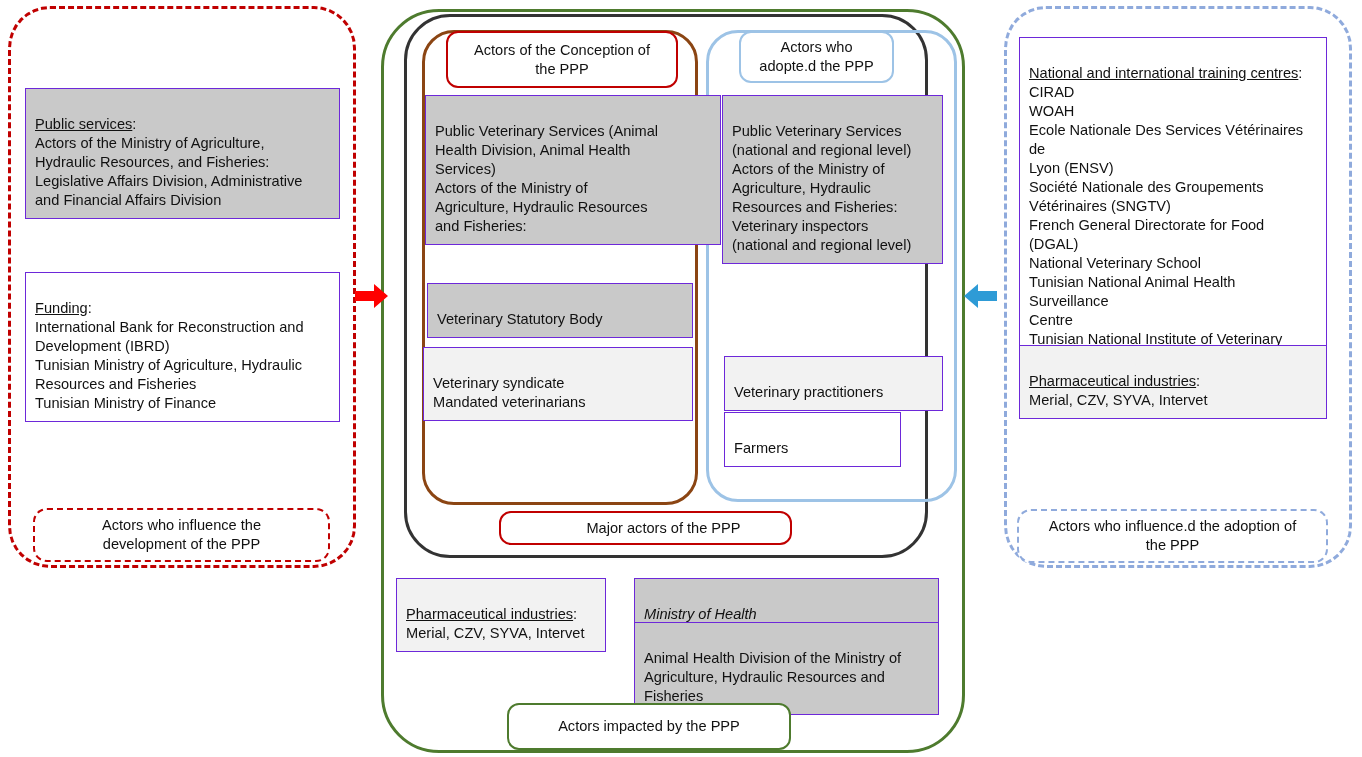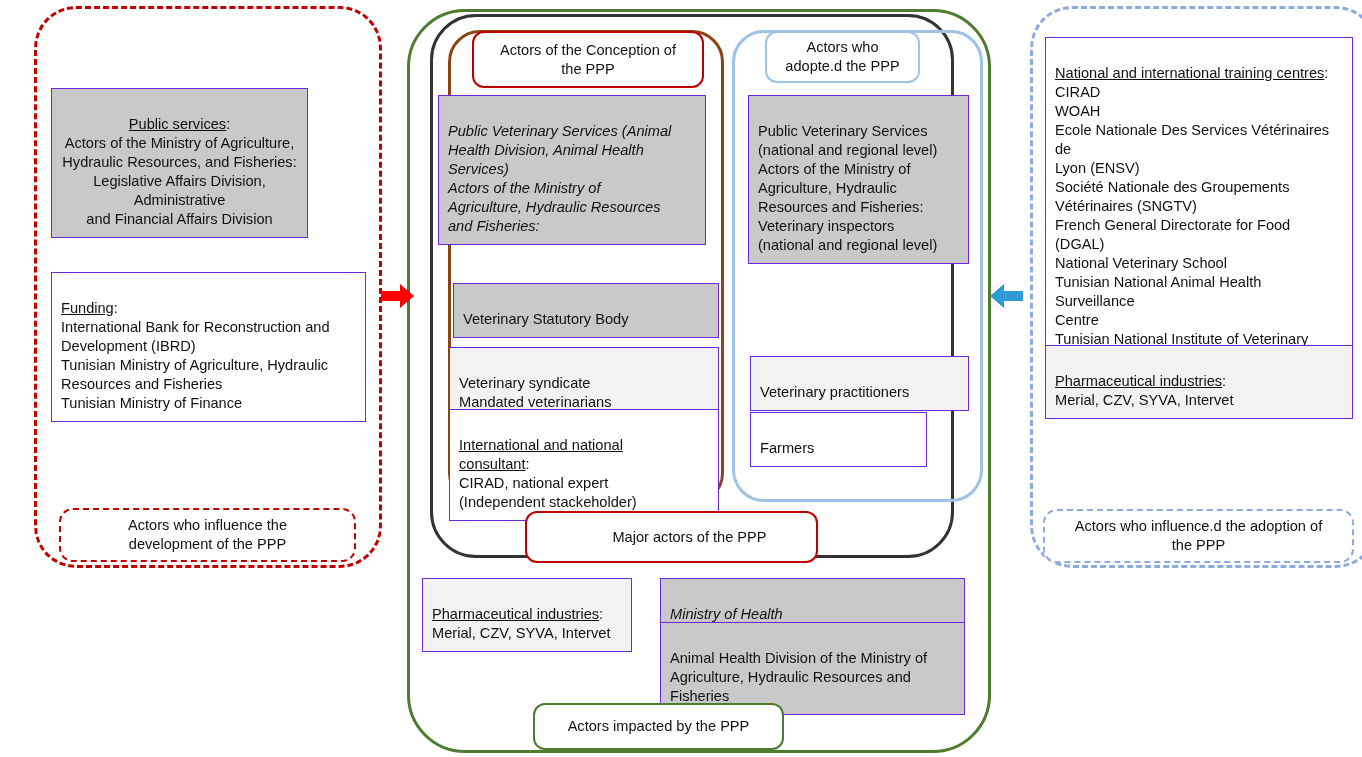--- a/index.html
+++ b/index.html
@@ -6,21 +6,21 @@
   body{
     width:1362px;height:757px;
     background:#ffffff;
     font-family:"Liberation Sans", sans-serif;
     color:#111111;
     overflow:hidden;
   }
   #stage{position:relative;width:1362px;height:757px;}
 
   
-  .abs{position:absolute;box-sizing:border-box;margin-left:26px;}
+  .abs{position:absolute;box-sizing:border-box;}
 
   
   .outer-left{
     left:8px;top:6px;width:348px;height:562px;
     border:3px dashed #C00000;
     border-radius:42px;
   }
   .outer-right{
     left:1004px;top:6px;width:348px;height:562px;
     border:3px dashed #8FAADC;
@@ -82,21 +82,21 @@
   
   .arrow{display:block;}
 </style>
 </head>
 <body>
 
 <div id="stage">
 
   <div class="abs outer-left"></div>
 
-  <div class="abs box fill-gray" style="left:25px;top:88px;width:257px;text-align:center;">
+  <div class="abs box fill-gray" style="left:25px;top:88px;width:315px;">
     <span class="hdr">Public services</span><span>:
 Actors of the Ministry of Agriculture,
 Hydraulic Resources, and Fisheries:
 Legislative Affairs Division,  Administrative
 and Financial Affairs Division</span>
   </div>
 
   <div class="abs box fill-white" style="left:25px;top:272px;width:315px;">
     <span class="hdr">Funding</span><span>:
 International Bank for Reconstruction and
@@ -110,44 +110,38 @@
 development of the PPP</div>
 
   <div class="abs ring-green"></div>
   <div class="abs ring-black"></div>
   <div class="abs ring-brown"></div>
   <div class="abs ring-blue"></div>
 
   <div class="abs pill pill-red" style="left:446px;top:31px;width:232px;height:57px;">Actors of the Conception of
 the PPP</div>
 
-  <div class="abs box fill-gray" style="left:412px;top:95px;width:268px;font-style:italic;">
+  <div class="abs box fill-gray" style="left:425px;top:95px;width:296px;">
     <span>Public Veterinary Services (Animal
 Health Division, Animal Health
 Services)
 Actors of the Ministry of
 Agriculture, Hydraulic Resources
 and Fisheries:</span>
   </div>
 
   <div class="abs box fill-gray" style="left:427px;top:283px;width:266px;">
     <span>Veterinary Statutory Body</span>
   </div>
 
   <div class="abs box fill-light" style="left:423px;top:347px;width:270px;">
     <span>Veterinary syndicate
 Mandated veterinarians</span>
   </div>
 
-  <div class="abs box fill-white" style="left:423px;top:409px;width:270px;">
-    <span class="hdr">International and national
-consultant</span><span>:
-CIRAD, national expert
-(Independent stackeholder)</span>
-  </div>
 
   <div class="abs pill pill-blue" style="left:739px;top:31px;width:155px;height:52px;">Actors who
 adopte.d the PPP</div>
 
   <div class="abs box fill-gray" style="left:722px;top:95px;width:221px;">
     <span>Public Veterinary Services
 (national and regional level)
 Actors of the Ministry of
 Agriculture, Hydraulic
 Resources and Fisheries:
@@ -156,38 +150,38 @@
   </div>
 
   <div class="abs box fill-light" style="left:724px;top:356px;width:219px;">
     <span>Veterinary practitioners</span>
   </div>
 
   <div class="abs box fill-white" style="left:724px;top:412px;width:177px;">
     <span>Farmers</span>
   </div>
 
-  <div class="abs pill pill-red" style="left:499px;top:511px;width:293px;height:52px;padding-left:36px;">Major actors of the PPP</div>
+  <div class="abs pill pill-red" style="left:499px;top:511px;width:293px;height:34px;padding-left:36px;">Major actors of the PPP</div>
 
   <div class="abs box fill-light" style="left:396px;top:578px;width:210px;">
     <span class="hdr">Pharmaceutical industries</span><span>:
 Merial, CZV, SYVA, Intervet</span>
   </div>
 
   <div class="abs box fill-gray" style="left:634px;top:578px;width:305px;font-style:italic;">
     <span>Ministry of Health</span>
   </div>
 
   <div class="abs box fill-gray" style="left:634px;top:622px;width:305px;">
     <span>Animal Health Division of the Ministry of
 Agriculture, Hydraulic Resources and
 Fisheries</span>
   </div>
 
-  <div class="abs pill pill-green" style="left:507px;top:703px;width:251px;height:47px;">Actors impacted by the PPP</div>
+  <div class="abs pill pill-green" style="left:507px;top:703px;width:284px;height:47px;">Actors impacted by the PPP</div>
 
   <div class="abs outer-right"></div>
 
   <div class="abs box fill-white" style="left:1019px;top:37px;width:308px;">
     <span class="hdr">National and international training centres</span><span>:
 CIRAD
 WOAH
 Ecole Nationale Des Services Vétérinaires de
 Lyon (ENSV)
 Société Nationale des Groupements

